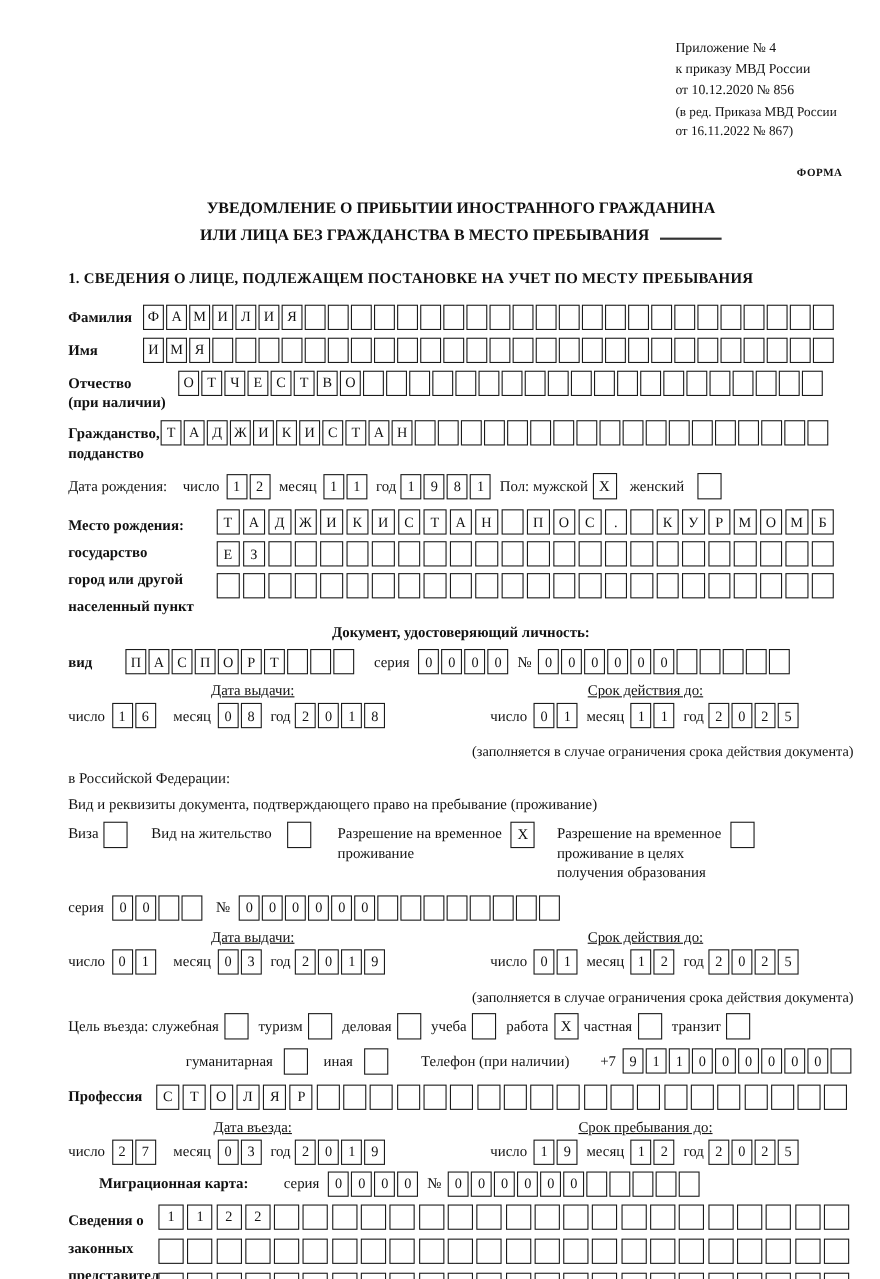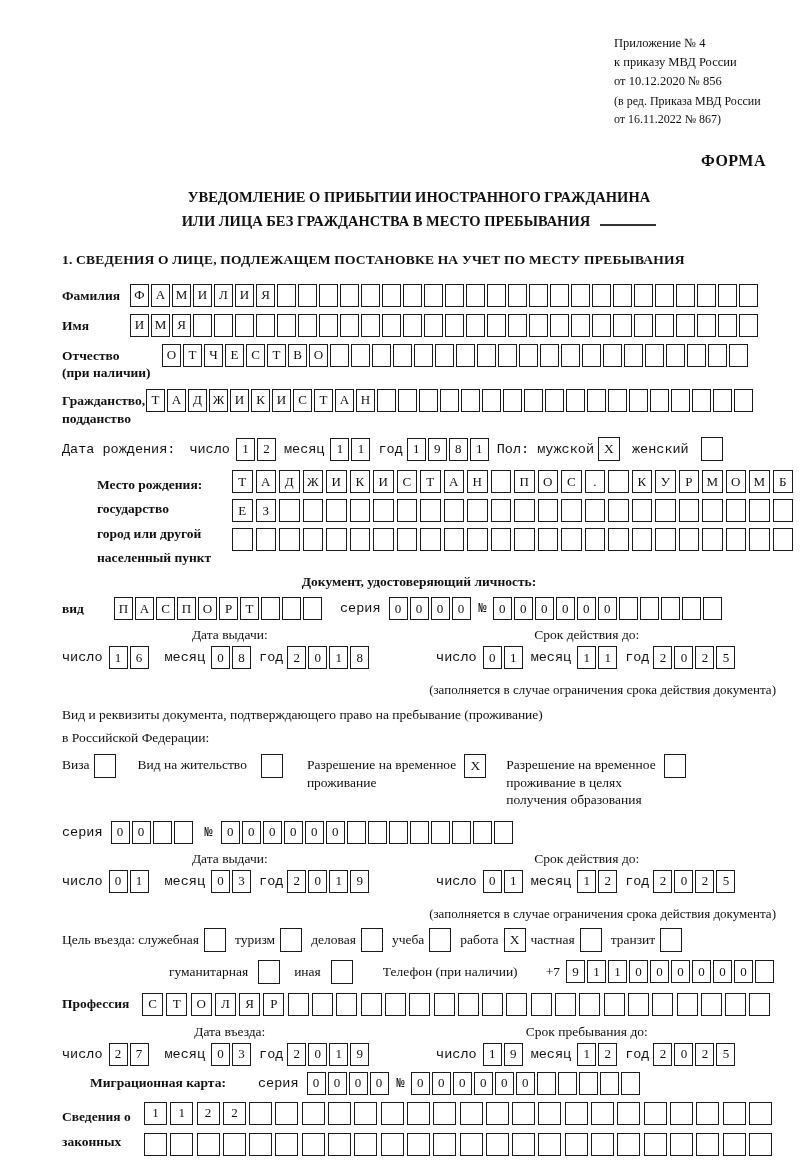--- a/index.html
+++ b/index.html
@@ -7,21 +7,21 @@
   body {
     width:800px; height:1163px; overflow:hidden;
     font-family:"Liberation Serif", serif;
     color:#111; font-size:13.5px;
   }
   .page { padding:34px 24px 0 62px; }
 
   
   .top-ref { margin-left:552px; width:200px; font-size:12.5px; line-height:1.5; }
   .top-ref .sub { font-size:12px; margin-top:3px; line-height:1.45; }
-  .forma { text-align:right; padding-right:10px; font-weight:bold; font-size:16px; margin:24px 0 16px; letter-spacing:.5px; }
+  .forma { text-align:right; padding-right:10px; font-weight:bold; font-size:10px; margin:24px 0 16px; letter-spacing:.5px; }
 
   .title { text-align:center; font-weight:bold; font-size:14.5px; line-height:1.65; margin-bottom:4px; }
   .t-underline { display:inline-block; width:56px; border-bottom:2px solid #333; margin-left:10px; vertical-align:baseline; }
 
   .sec-head { font-weight:bold; font-size:13.5px; margin:18px 0 16px; letter-spacing:.2px; }
 
   
   .cells { display:inline-flex; flex-wrap:nowrap; }
   .cell {
     flex:none; display:inline-flex; align-items:center; justify-content:center;
@@ -39,30 +39,30 @@
 
   .frow { display:flex; align-items:flex-start; margin-bottom:7px; }
   .flabel { flex:none; padding-top:3px; line-height:1.3;font-weight:bold; }
   .lw68  { width:68px; }
   .lw100 { width:100px; }
   .lw84  { width:84px; }
   .lw135 { width:135px; }
   .lw82  { width:82px; }
   .lw80  { width:80px; }
 
-  .inlbl { padding-top:3px;font-family:Liberation Mono, monospace; }
+  .inlbl { padding-top:3px; }
   .mr4 { margin-right:4px; } .mr6 { margin-right:6px; } .mr8 { margin-right:8px; }
   .ml6 { margin-left:6px; } .ml10 { margin-left:10px; } .ml16 { margin-left:16px; } .ml28 { margin-left:28px; }
 
   .place-rows .cells { margin-bottom:6px; display:flex; }
   .doc-head { text-align:center; font-weight:bold; margin:4px 0 7px; }
 
   .dpair { display:flex; margin-bottom:6px; }
   .dcol-l { width:47%; } .dcol-r { width:53%; }
-  .dhead { text-align:center; margin-bottom:3px; }
+  .dhead { text-align:center; margin-bottom:3px;text-decoration:underline; }
   .dg { display:flex; align-items:center; }
   .dg .inlbl { padding-top:0; }
   .note { font-size:13px; text-align:right; margin-top:13px; }
 
   .plain { line-height:1.7; }
   .opts { display:flex; align-items:flex-start; margin:4px 0 12px; }
   .opt { display:flex; align-items:flex-start; }
   .opt .ml { text-align:left; line-height:1.3; white-space:pre-line; padding-top:2px; }
   .opt .cb { margin-left:8px; }
 
@@ -264,21 +264,21 @@
         <span class="cell">8</span>
         <span class="cell">1</span>
       </span>
     <span class="inlbl mr4 ml6" style="padding-top:0;">Пол: мужской</span>
     <span class="cb">X</span>
     <span class="inlbl mr6" style="padding-top:0; margin-left:12px;">женский</span>
     <span class="cb ml6"></span>
   </div>
 
   <div class="frow" style="margin-top:9px; margin-bottom:2px;">
-    <div class="flabel lw135" style="line-height:1.8;margin-left:35px;">
+    <div class="flabel lw135" style="line-height:1.8;">
       <div>Место рождения:</div>
       <div>государство</div>
       <div>город или другой</div>
       <div>населенный пункт</div>
     </div>
     <div class="place-rows w-place">
       <div class="cells">
           <span class="cell">Т</span>
           <span class="cell">А</span>
           <span class="cell">Д</span>
@@ -440,22 +440,22 @@
             <span class="cell">0</span>
             <span class="cell">2</span>
             <span class="cell">5</span>
           </span>
       </div>
       <div class="note">(заполняется в случае ограничения срока действия документа)</div>
     </div>
   </div>
 
   <div class="plain">
+    <div>в Российской Федерации:</div>
     <div>Вид и реквизиты документа, подтверждающего право на пребывание (проживание)</div>
-    <div>в Российской Федерации:</div>
   </div>
 
   <div class="opts">
     <div class="opt">
       <span class="ml">Виза</span>
       <span class="cb" style="margin-left:4px;"></span>
     </div>
     <div class="opt" style="margin-left:22px;">
       <span class="ml">Вид на жительство</span>
       <span class="cb" style="margin-left:14px;"></span>

